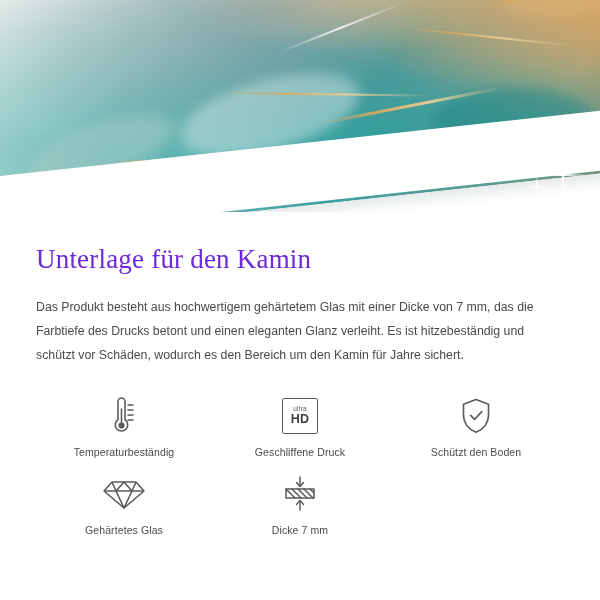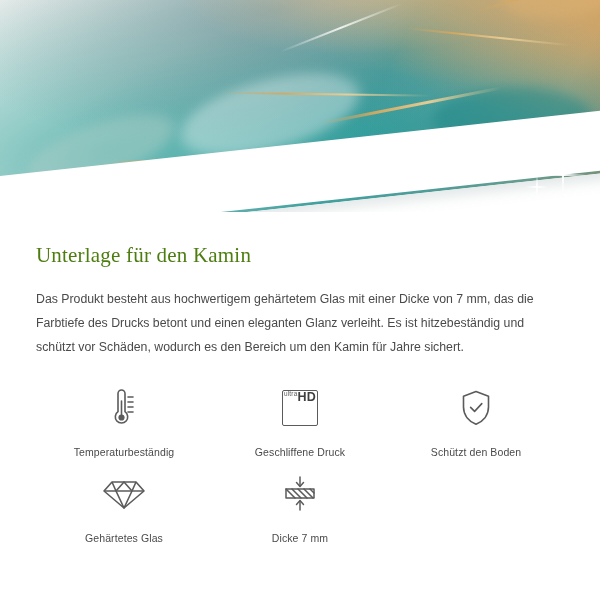--- a/index.html
+++ b/index.html
@@ -151,23 +151,23 @@
 
   
   .content {
     position: relative;
     padding: 0 36px;
   }
   h1.headline {
     margin: 30px 0 0 0;
     font-family: "Liberation Serif", serif;
     font-weight: 400;
-    font-size: 21px;
+    font-size: 27px;
     line-height: 1.32;
-    color: #4d7c0f;
+    color: #6d28d9;
     letter-spacing: 0.2px;
   }
   h1.headline .line2 { display: block; }
   p.body-text {
     margin: 18px 0 0 0;
     font-size: 12.3px;
     line-height: 1.95;
     color: #4a4a4a;
     max-width: 530px;
   }
@@ -185,34 +185,34 @@
     align-items: center;
     justify-content: flex-start;
   }
   .feature-icon {
     height: 44px;
     display: flex;
     align-items: center;
     justify-content: center;
   }
   .feature-label {
-    margin-top: 16px;
+    margin-top: 8px;
     font-size: 10.5px;
     color: #4a4a4a;
     text-align: center;
     letter-spacing: 0.1px;
   }
   .hd-box {
     width: 34px;
     height: 34px;
     border: 1.6px solid #5b5b5b;
     border-radius: 2px;
     display: flex;
-    flex-direction: row;
-    align-items: flex-start;
+    flex-direction: column;
+    align-items: center;
     justify-content: center;
     line-height: 1;
   }
   .hd-ultra {
     font-size: 6.4px;
     color: #5b5b5b;
     letter-spacing: 0.2px;
     margin-bottom: 1px;
   }
   .hd-hd {

